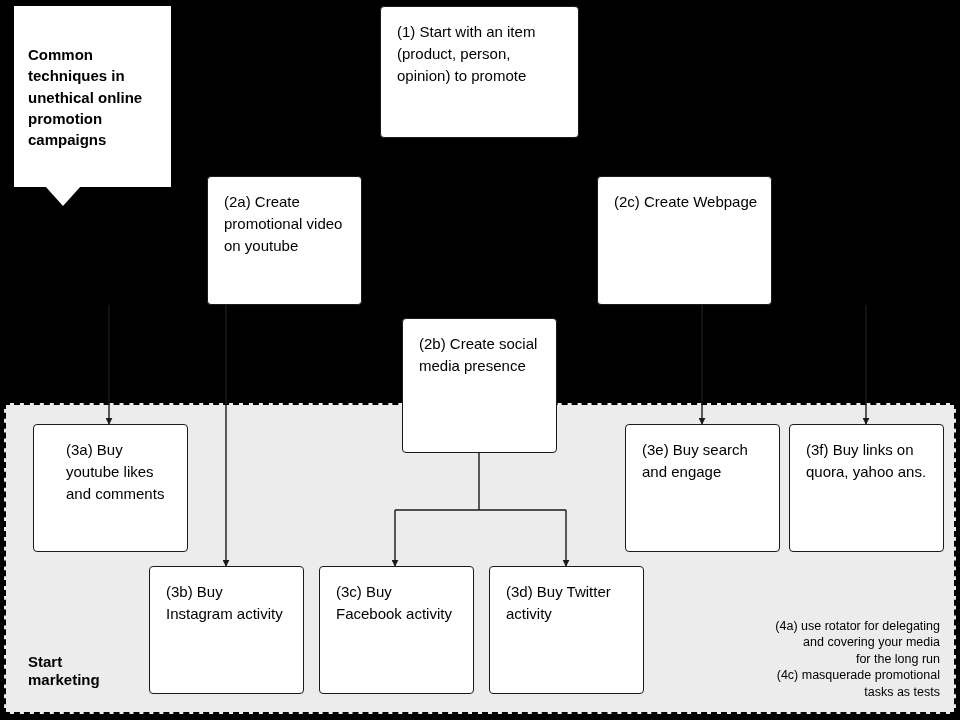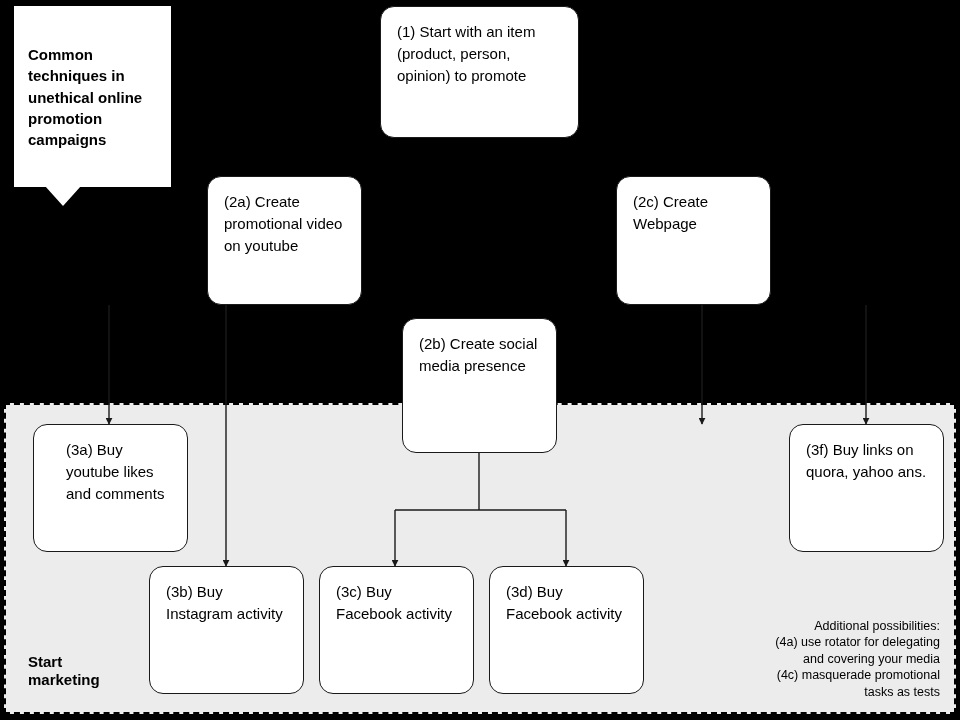--- a/index.html
+++ b/index.html
@@ -57,21 +57,21 @@
     width: 960px;
     height: 720px;
     pointer-events: none;
   }
 
   
   .node {
     position: absolute;
     background: #FFFFFF;
     border: 1.4px solid #1a1a1a;
-    border-radius: 14px;
+    border-radius: 4px;
     box-sizing: border-box;
     color: #000000;
     font-size: 15px;
     line-height: 1.45;
     padding: 14px 13px 10px 16px;
   }
 
   
   .callout {
     position: absolute;
@@ -99,23 +99,23 @@
   }
 </style>
 </head>
 <body>
 
 <div id="canvas">
 
   <div class="grey-zone">
     <div class="grey-zone-label">Start marketing</div>
     <div class="additional-note">
-      <div>Additional possibilities:</div>
       <div>(4a) use rotator for delegating</div>
       <div>and covering your media</div>
+      <div>for the long run</div>
       <div>(4c) masquerade promotional</div>
       <div>tasks as tests</div>
     </div>
   </div>
 
   <svg class="wires" viewBox="0 0 960 720" width="960" height="720">
     <defs>
       <marker id="arrow" viewBox="0 0 10 10" refX="9" refY="5" markerWidth="5" markerHeight="5" orient="auto-start-reverse">
         <path d="M 0 0 L 10 5 L 0 10 z" fill="#1a1a1a"></path>
       </marker>
@@ -153,38 +153,41 @@
   </div>
 
   <div class="node" style="left:207px; top:176px; width:155px; height:129px;">
     <span>(2a) Create promotional video on youtube</span>
   </div>
 
   <div class="node" style="left:402px; top:318px; width:155px; height:135px;">
     <span>(2b) Create social media presence</span>
   </div>
 
-  <div class="node" style="left:616px; top:176px; width:155px; height:129px;">
+  <div class="node" style="left:597px; top:176px; width:175px; height:129px;">
     <span>(2c) Create Webpage</span>
   </div>
 
   <div class="node" style="left:33px; top:424px; width:155px; height:128px;padding-left:32px;">
     <span>(3a) Buy youtube likes and comments</span>
   </div>
 
   <div class="node" style="left:149px; top:566px; width:155px; height:128px;">
     <span>(3b) Buy Instagram activity</span>
   </div>
 
   <div class="node" style="left:319px; top:566px; width:155px; height:128px;">
     <span>(3c) Buy Facebook activity</span>
   </div>
 
   <div class="node" style="left:489px; top:566px; width:155px; height:128px;">
-    <span>(3d) Buy Facebook activity</span>
+    <span>(3d) Buy Twitter activity</span>
   </div>
 
+  <div class="node" style="left:625px; top:424px; width:155px; height:128px;">
+    <span>(3e) Buy search and engage</span>
+  </div>
 
   <div class="node" style="left:789px; top:424px; width:155px; height:128px;">
     <span>(3f) Buy links on quora, yahoo ans.</span>
   </div>
 
 </div>
 
 </body></html>

